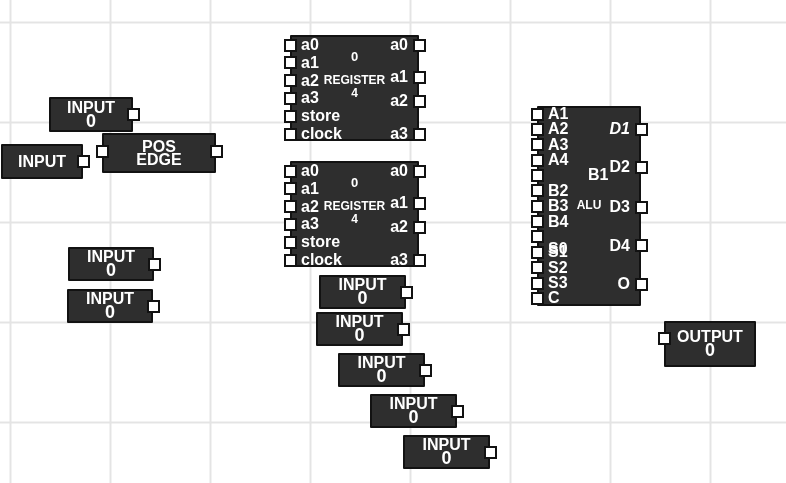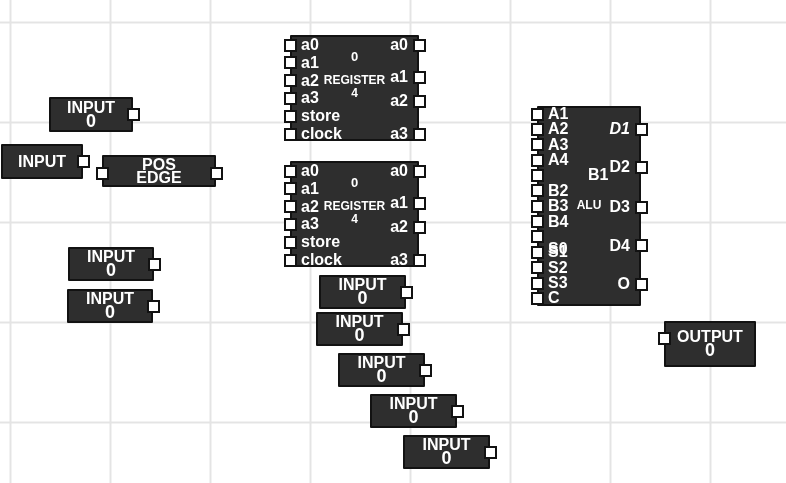--- a/index.html
+++ b/index.html
@@ -46,21 +46,21 @@
         <div class="io-value">0</div>
       </div>
       <div class="pin" style="top: 9px; right: -8.5px;"></div>
     </div>
     <div class="block io" style="left: 1px; top: 144px; width: 82px; height: 35px;">
       <div class="io-text">
         <div class="io-title">INPUT</div>
       </div>
       <div class="pin" style="top: 9px; right: -8.5px;"></div>
     </div>
-    <div class="block io" style="left: 102px; top: 155px; width: 114px; height: 32px; justify-content: center;">
+    <div class="block io" style="left: 102px; top: 133px; width: 114px; height: 40px; justify-content: center;">
       <div class="io-text">
         <div class="io-title">POS</div>
         <div class="io-title">EDGE</div>
       </div>
       <div class="pin" style="top: 9.5px; left: -8.5px;"></div>
       <div class="pin" style="top: 9.5px; right: -8.5px;"></div>
     </div>
     <div class="block chip" style="left: 290px; top: 35px; width: 129px; height: 106px;">
       <div class="chip-value" style="top: 12.5px;">0</div>
       <div class="chip-title" style="top: 37px;">

